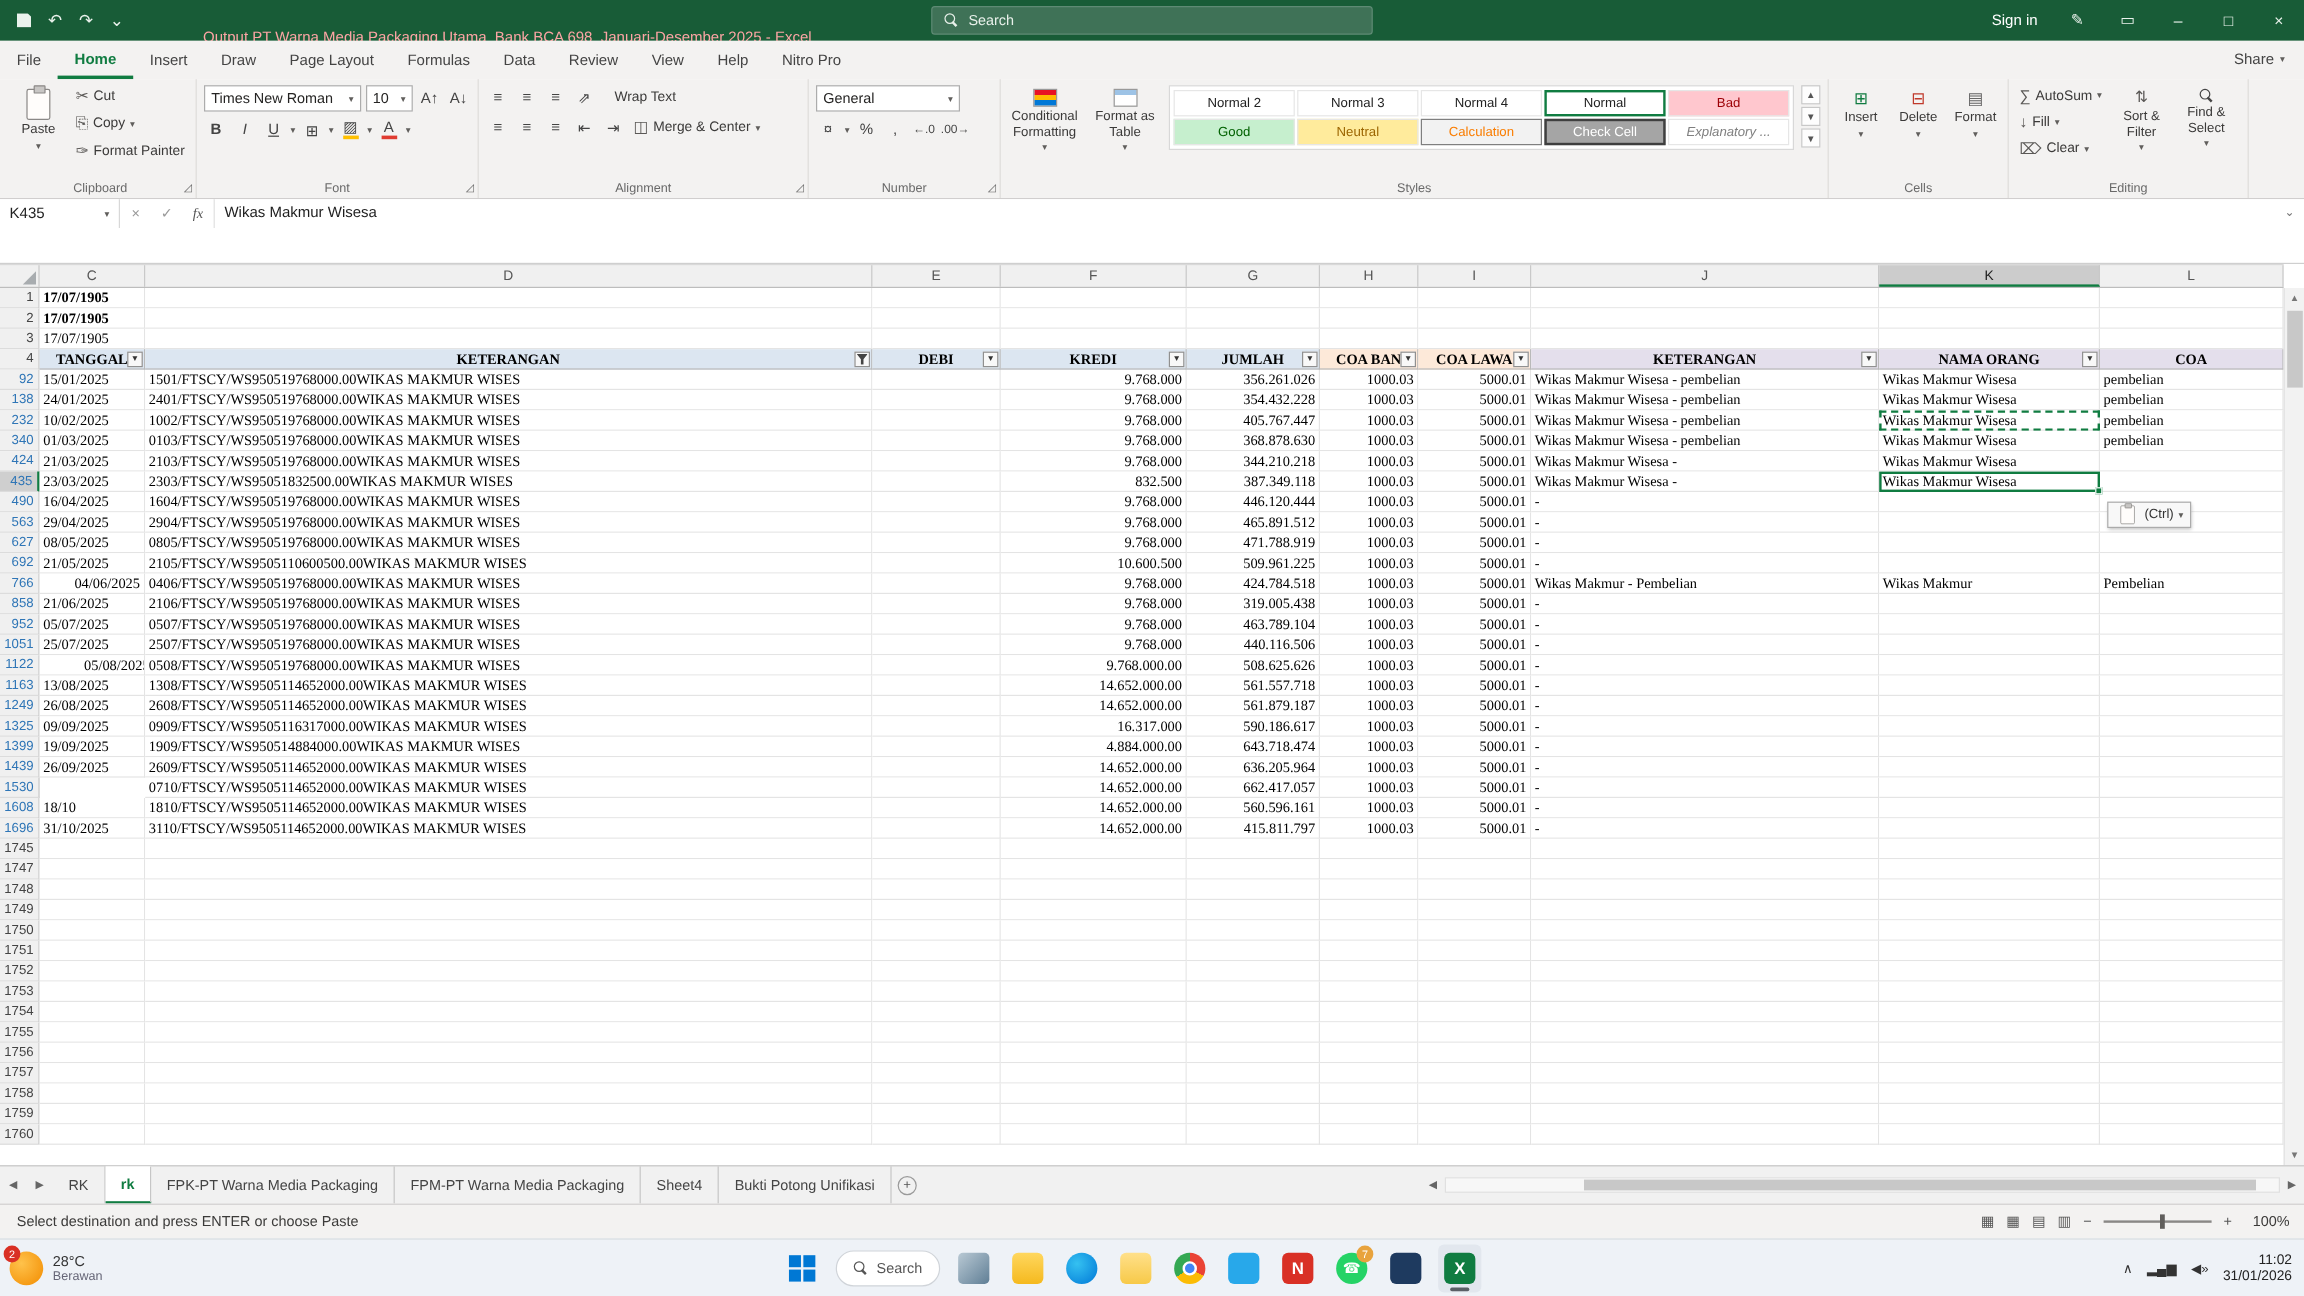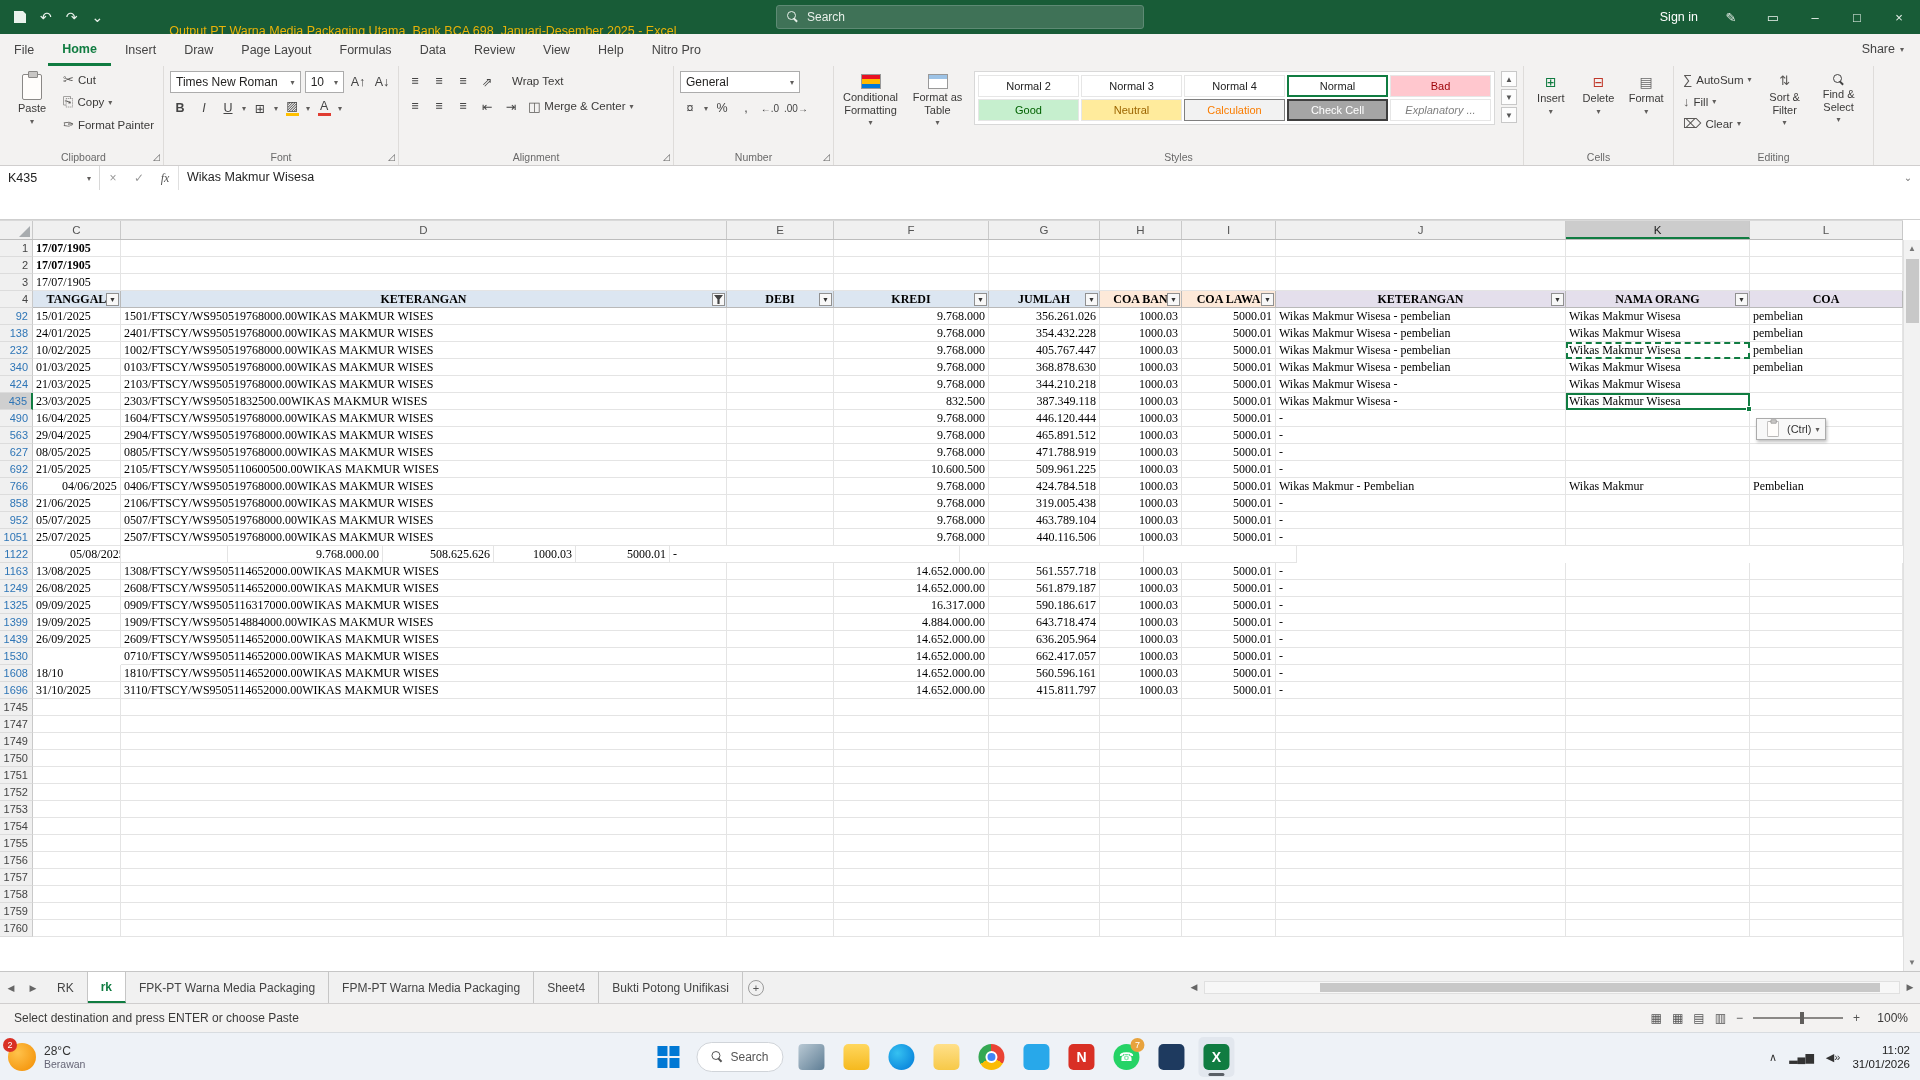--- a/index.html
+++ b/index.html
@@ -5,21 +5,21 @@
   * { box-sizing: border-box; }
   html,body { margin:0; padding:0; width:1920px; height:1080px; overflow:hidden;
               font-family:"Liberation Sans","DejaVu Sans",sans-serif; background:#fff; }
   .band { position:absolute; left:0; width:1920px; }
 
   
   #titlebar { top:0; height:34px; background:#185C37; color:#fff; display:flex; align-items:center; }
   .qa { display:flex; align-items:center; gap:14px; padding:0 14px; }
   .qa span { font-size:14px; color:#EAF2EC; }
   .floppy { width:12px; height:12px; background:#EAF2EC; clip-path:polygon(0 0,75% 0,100% 25%,100% 100%,0 100%); display:inline-block; }
-  .tb-title { font-size:12.5px; color:#eab308; margin-left:52px; white-space:nowrap;margin-top:28px; }
+  .tb-title { font-size:12.5px; color:#fca5a5; margin-left:52px; white-space:nowrap;margin-top:28px; }
   .tb-search { position:absolute; left:50%; top:5px; transform:translateX(-50%); width:368px; height:24px;
                background:#3F7257; border:1px solid #5E8A74; border-radius:3px; display:flex; align-items:center;
                gap:8px; padding:0 10px; font-size:12px; color:#E8F0EA; }
   .mag { position:relative; width:12px; height:12px; display:inline-block; }
   .mag::before { content:""; position:absolute; width:7px; height:7px; border:1.5px solid currentColor; border-radius:50%; left:0; top:0; }
   .mag::after { content:""; position:absolute; width:5px; height:1.5px; background:currentColor; transform:rotate(45deg); left:6px; top:8px; }
   .tb-right { position:absolute; right:0; top:0; height:34px; display:flex; align-items:center; }
   .tb-right .tbtn { width:42px; height:34px; display:flex; align-items:center; justify-content:center; font-size:13px; color:#EAF2EC; }
   .signin { font-size:12.5px; padding:0 12px; color:#fff; }
   .closebtn { font-size:16px; }
@@ -674,20 +674,21 @@
       <div class="gcell num" style="width: 111px;">440.116.506</div>
       <div class="gcell num" style="width: 82px;">1000.03</div>
       <div class="gcell num" style="width: 94px;">5000.01</div>
       <div class="gcell" style="width: 290px;">-</div>
       <div class="gcell" style="width: 184px;"></div>
       <div class="gcell" style="width: 153px;"></div>
     </div>
     <div class="grow">
       <div class="rowh filtered">1122</div>
       <div class="gcell" style="width: 88px; padding-left: 37px;">05/08/2025</div>
+      <div class="gcell" style="width: 606px;">0508/FTSCY/WS950519768000.00WIKAS MAKMUR WISES</div>
       <div class="gcell" style="width: 107px;"></div>
       <div class="gcell num" style="width: 155px;">9.768.000.00</div>
       <div class="gcell num" style="width: 111px;">508.625.626</div>
       <div class="gcell num" style="width: 82px;">1000.03</div>
       <div class="gcell num" style="width: 94px;">5000.01</div>
       <div class="gcell" style="width: 290px;">-</div>
       <div class="gcell" style="width: 184px;"></div>
       <div class="gcell" style="width: 153px;"></div>
     </div>
     <div class="grow">
@@ -802,20 +803,33 @@
       <div class="gcell" style="width: 155px;"></div>
       <div class="gcell" style="width: 111px;"></div>
       <div class="gcell" style="width: 82px;"></div>
       <div class="gcell" style="width: 94px;"></div>
       <div class="gcell" style="width: 290px;"></div>
       <div class="gcell" style="width: 184px;"></div>
       <div class="gcell" style="width: 153px;"></div>
     </div>
     <div class="grow">
       <div class="rowh">1747</div>
+      <div class="gcell" style="width: 88px;"></div>
+      <div class="gcell" style="width: 606px;"></div>
+      <div class="gcell" style="width: 107px;"></div>
+      <div class="gcell" style="width: 155px;"></div>
+      <div class="gcell" style="width: 111px;"></div>
+      <div class="gcell" style="width: 82px;"></div>
+      <div class="gcell" style="width: 94px;"></div>
+      <div class="gcell" style="width: 290px;"></div>
+      <div class="gcell" style="width: 184px;"></div>
+      <div class="gcell" style="width: 153px;"></div>
+    </div>
+    <div class="grow">
+      <div class="rowh">1748</div>
       <div class="gcell" style="width: 88px;"></div>
       <div class="gcell" style="width: 606px;"></div>
       <div class="gcell" style="width: 107px;"></div>
       <div class="gcell" style="width: 155px;"></div>
       <div class="gcell" style="width: 111px;"></div>
       <div class="gcell" style="width: 82px;"></div>
       <div class="gcell" style="width: 94px;"></div>
       <div class="gcell" style="width: 290px;"></div>
       <div class="gcell" style="width: 184px;"></div>
       <div class="gcell" style="width: 153px;"></div>

